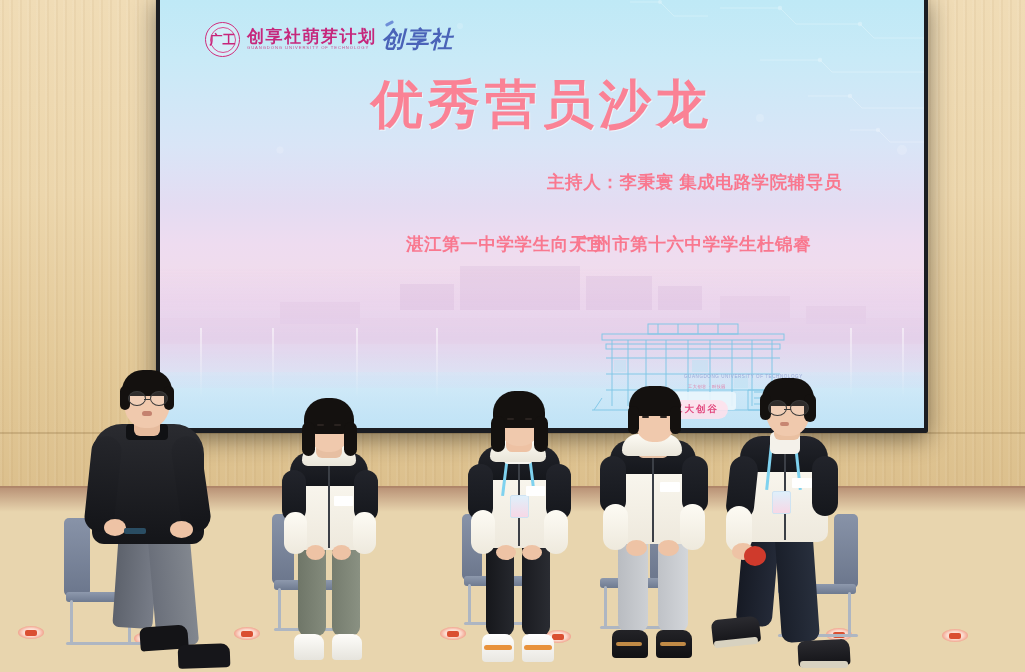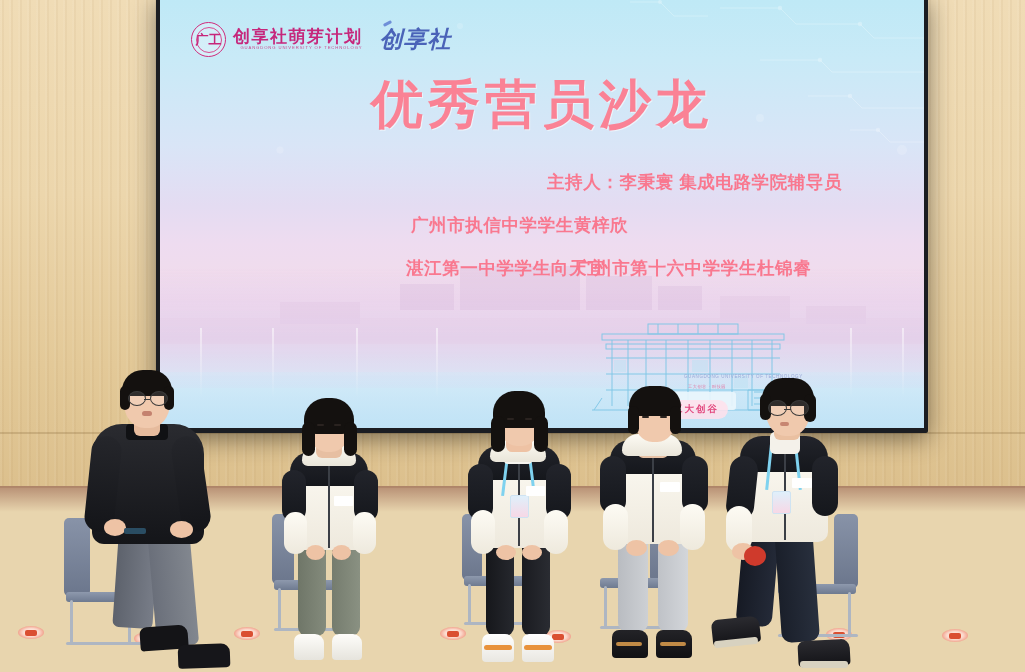--- a/index.html
+++ b/index.html
@@ -80,21 +80,21 @@
     position:absolute;left:0;top:372px;width:100%;height:56px;
     background:linear-gradient(180deg,rgba(205,233,248,.25),rgba(190,226,246,.85));
   }
   .light-ray{
     position:absolute;bottom:30px;width:2px;height:70px;
     background:linear-gradient(180deg,rgba(255,255,255,.75),rgba(255,255,255,0));
     opacity:.7;
   }
 
   
-  .logos{position:absolute;left:31px;top:22px;display:flex;align-items:center;gap:17px;text-align:right;}
+  .logos{position:absolute;left:45px;top:22px;display:flex;align-items:center;gap:5px;}
   .gdut-logo{display:flex;align-items:center;gap:7px;}
   .gdut-seal{
     width:33px;height:33px;border-radius:50%;
     border:1.6px solid #cf2b7c;
     display:flex;align-items:center;justify-content:center;
     background:rgba(255,255,255,.25);
     position:relative;
   }
   .gdut-seal::after{
     content:"";position:absolute;left:3.5px;top:3.5px;right:3.5px;bottom:3.5px;
@@ -298,21 +298,20 @@
       <div class="cxs-logo">创享社</div>
     </div>
 
     <div class="headline">优秀营员沙龙</div>
 
     <div class="roster">
       <div class="roster-row single">
         <div class="cell c-left-ind">主持人：李秉寰  集成电路学院辅导员</div>
       </div>
       <div class="roster-row">
-        <div class="cell c-right">广州市执信中学学生黄梓欣</div>
       </div>
       <div class="roster-row">
         <div class="cell c-left" style="padding-left:160px;">湛江第一中学学生向天宜</div>
         <div class="cell c-right">广州市第十六中学学生杜锦睿</div>
       </div>
     </div>
 
     <div class="building">
       <svg viewBox="0 0 210 112" width="210" height="112">
         <g stroke="#7fc6e6" stroke-width="1" fill="none" opacity="0.95">

